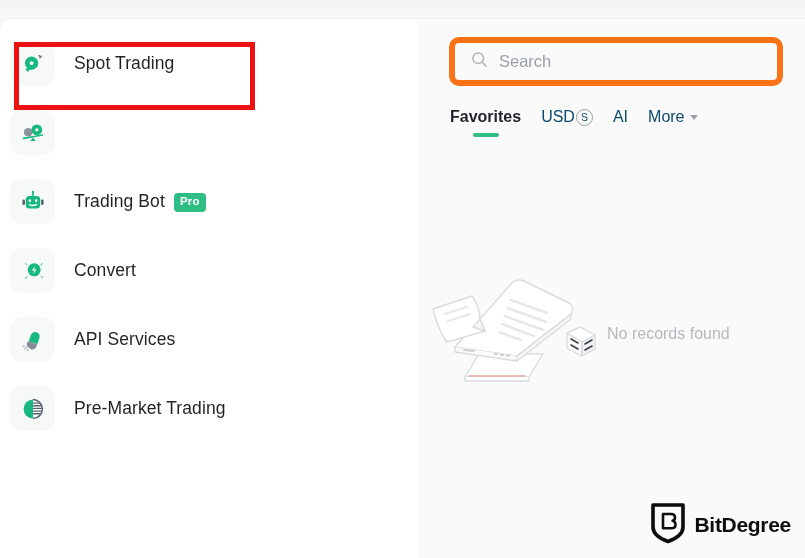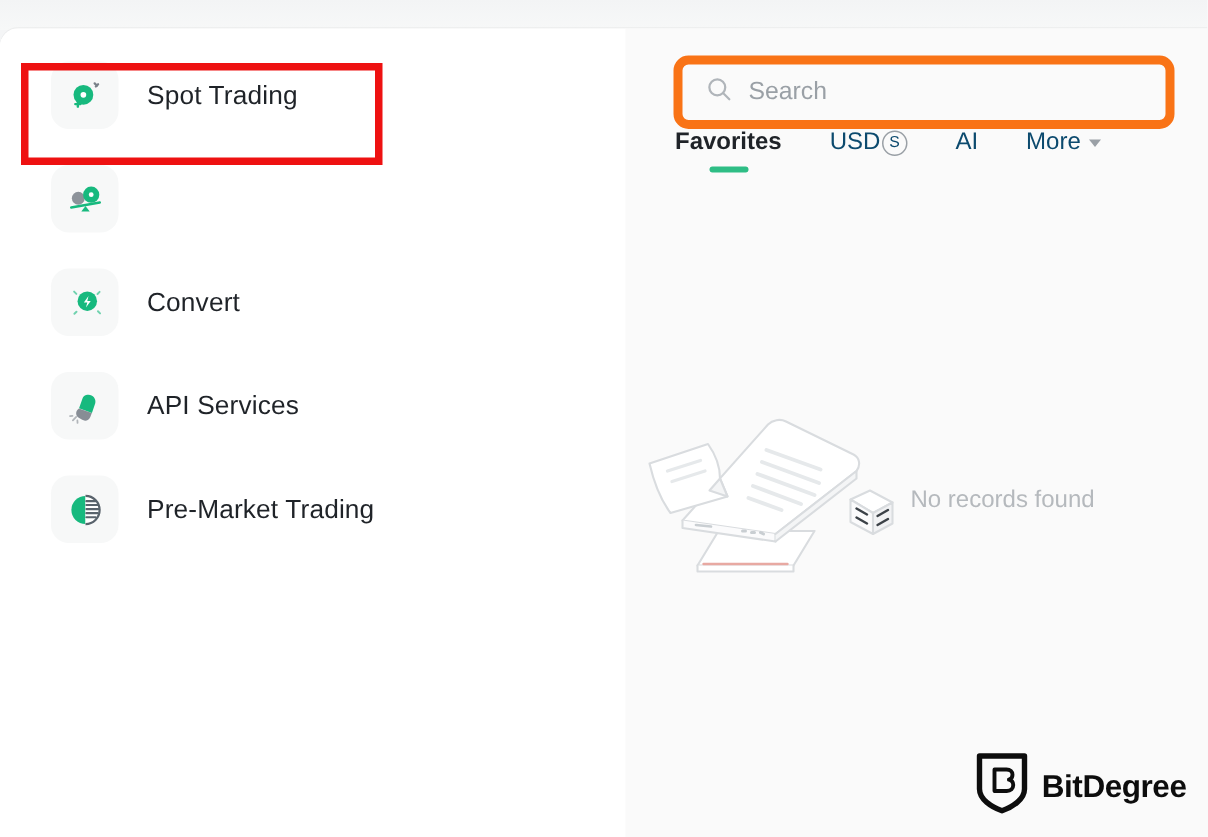--- a/index.html
+++ b/index.html
@@ -42,21 +42,21 @@
     flex: 0 0 417px;
     background: #ffffff;
     padding: 10px 0 0 0;
     box-sizing: border-box;
   }
 
   .nav-item {
     display: flex;
     align-items: center;
     height: 69px;
-    padding-left: 34px;
+    padding-left: 10px;
     box-sizing: border-box;
     cursor: pointer;
   }
 
   .nav-icon {
     width: 45px;
     height: 45px;
     flex: 0 0 45px;
     border-radius: 12px;
     background: #f7f8f8;
@@ -119,21 +119,22 @@
     margin-left: 11px;
     width: 100%;
     padding: 0;
   }
   #search-input::placeholder { color: #9aa0a6; opacity: 1; }
 
   
   #tabs {
     display: flex;
     align-items: flex-start;
-    gap: 32px;
+    margin-top: 22px;
+    gap: 20px;
     padding-left: 1px;
   }
   .tab {
     position: relative;
     font-size: 16px;
     color: #0c4a6e;
     cursor: pointer;
     padding-bottom: 11px;
     white-space: nowrap;
     display: flex;
@@ -243,20 +244,37 @@
         <svg width="30" height="30" viewBox="0 0 30 30">
           <circle cx="10.2" cy="14.2" r="4.3" fill="#7a8189" opacity=".85"></circle>
           <circle cx="18.8" cy="11.8" r="5.4" fill="#17b97e"></circle>
           <circle cx="18.8" cy="11.8" r="1.6" fill="#ffffff"></circle>
           <path d="M5.5 20.3l19-3.3" stroke="#17b97e" stroke-width="1.7" stroke-linecap="round"></path>
           <path d="M15 19.4l-2.8 3.6h5.6z" fill="#17b97e"></path>
         </svg>
       </span>
     </div>
 
+    <div class="nav-item">
+      <span class="nav-icon">
+        <svg width="30" height="30" viewBox="0 0 30 30">
+          <rect x="7.8" y="9" width="14.4" height="12.6" rx="3.6" fill="#17b97e"></rect>
+          <rect x="4.4" y="12.4" width="2.6" height="5.6" rx="1.3" fill="#59636c"></rect>
+          <rect x="23" y="12.4" width="2.6" height="5.6" rx="1.3" fill="#59636c"></rect>
+          <path d="M15 5.6v3.2" stroke="#17b97e" stroke-width="1.6" stroke-linecap="round"></path>
+          <circle cx="15" cy="5" r="1.2" fill="#17b97e"></circle>
+          <rect x="10.7" y="12.2" width="2.3" height="3" rx="1.1" fill="#ffffff"></rect>
+          <rect x="17" y="12.2" width="2.3" height="3" rx="1.1" fill="#ffffff"></rect>
+          <path d="M11.6 17.6c.9 1.2 4.9 1.2 6.8 0" stroke="#ffffff" stroke-width="1.5" stroke-linecap="round" fill="none"></path>
+        </svg>
+      </span>
+      <span class="nav-label">
+        <span>Trading Bot</span><span class="pro-badge">Pro</span>
+      </span>
+    </div>
 
     <div class="nav-item">
       <span class="nav-icon">
         <svg width="30" height="30" viewBox="0 0 30 30">
           <path d="M9.2 9.3a8.2 8.2 0 0 0 11.6 11.6A8.2 8.2 0 0 1 9.2 9.3z" fill="#7a8189" opacity=".85"></path>
           <circle cx="16.2" cy="13.8" r="6.5" fill="#17b97e"></circle>
           <path d="M17 10.3l-3.1 4.3h2.3l-.9 3.4 3.2-4.4h-2.3z" fill="#ffffff"></path>
           <path d="M7.4 7.4l1.5 1.5M23.3 20.5l1.4 1.4M24.4 7.6l-1.4 1.4M7.6 22.2l1.4-1.4" stroke="#17b97e" stroke-width="1.3" stroke-linecap="round" opacity=".6"></path>
         </svg>
       </span>

